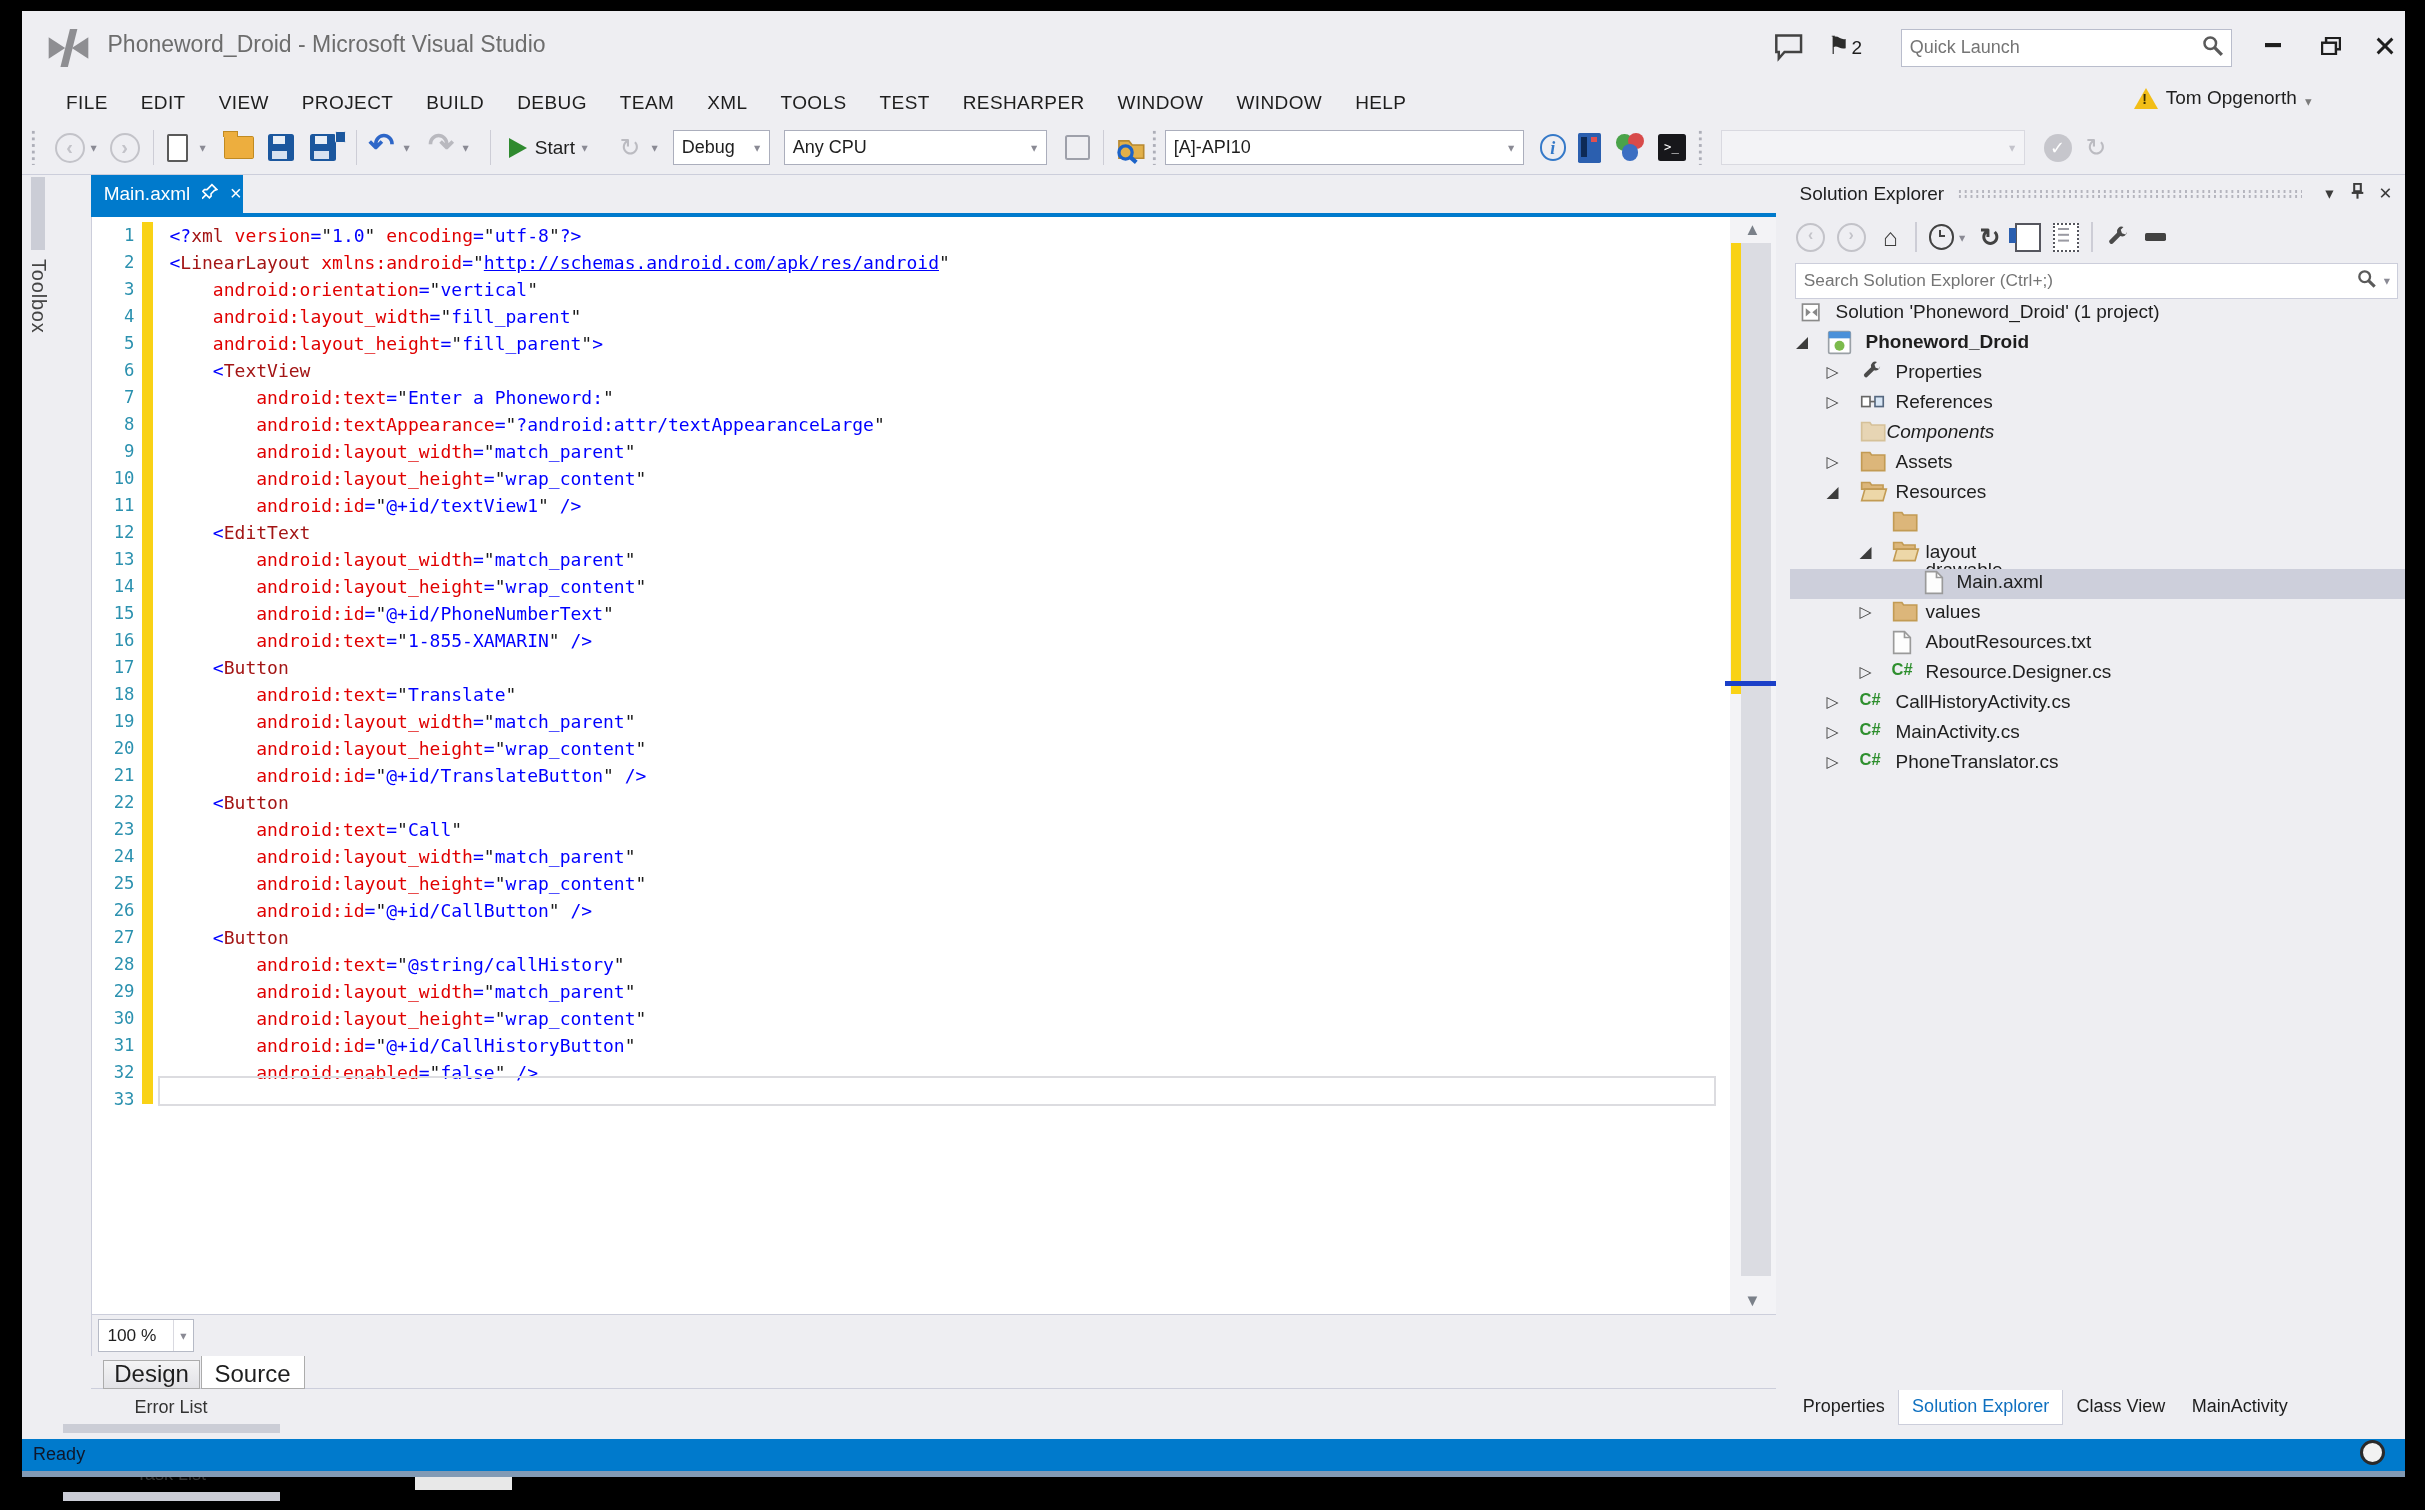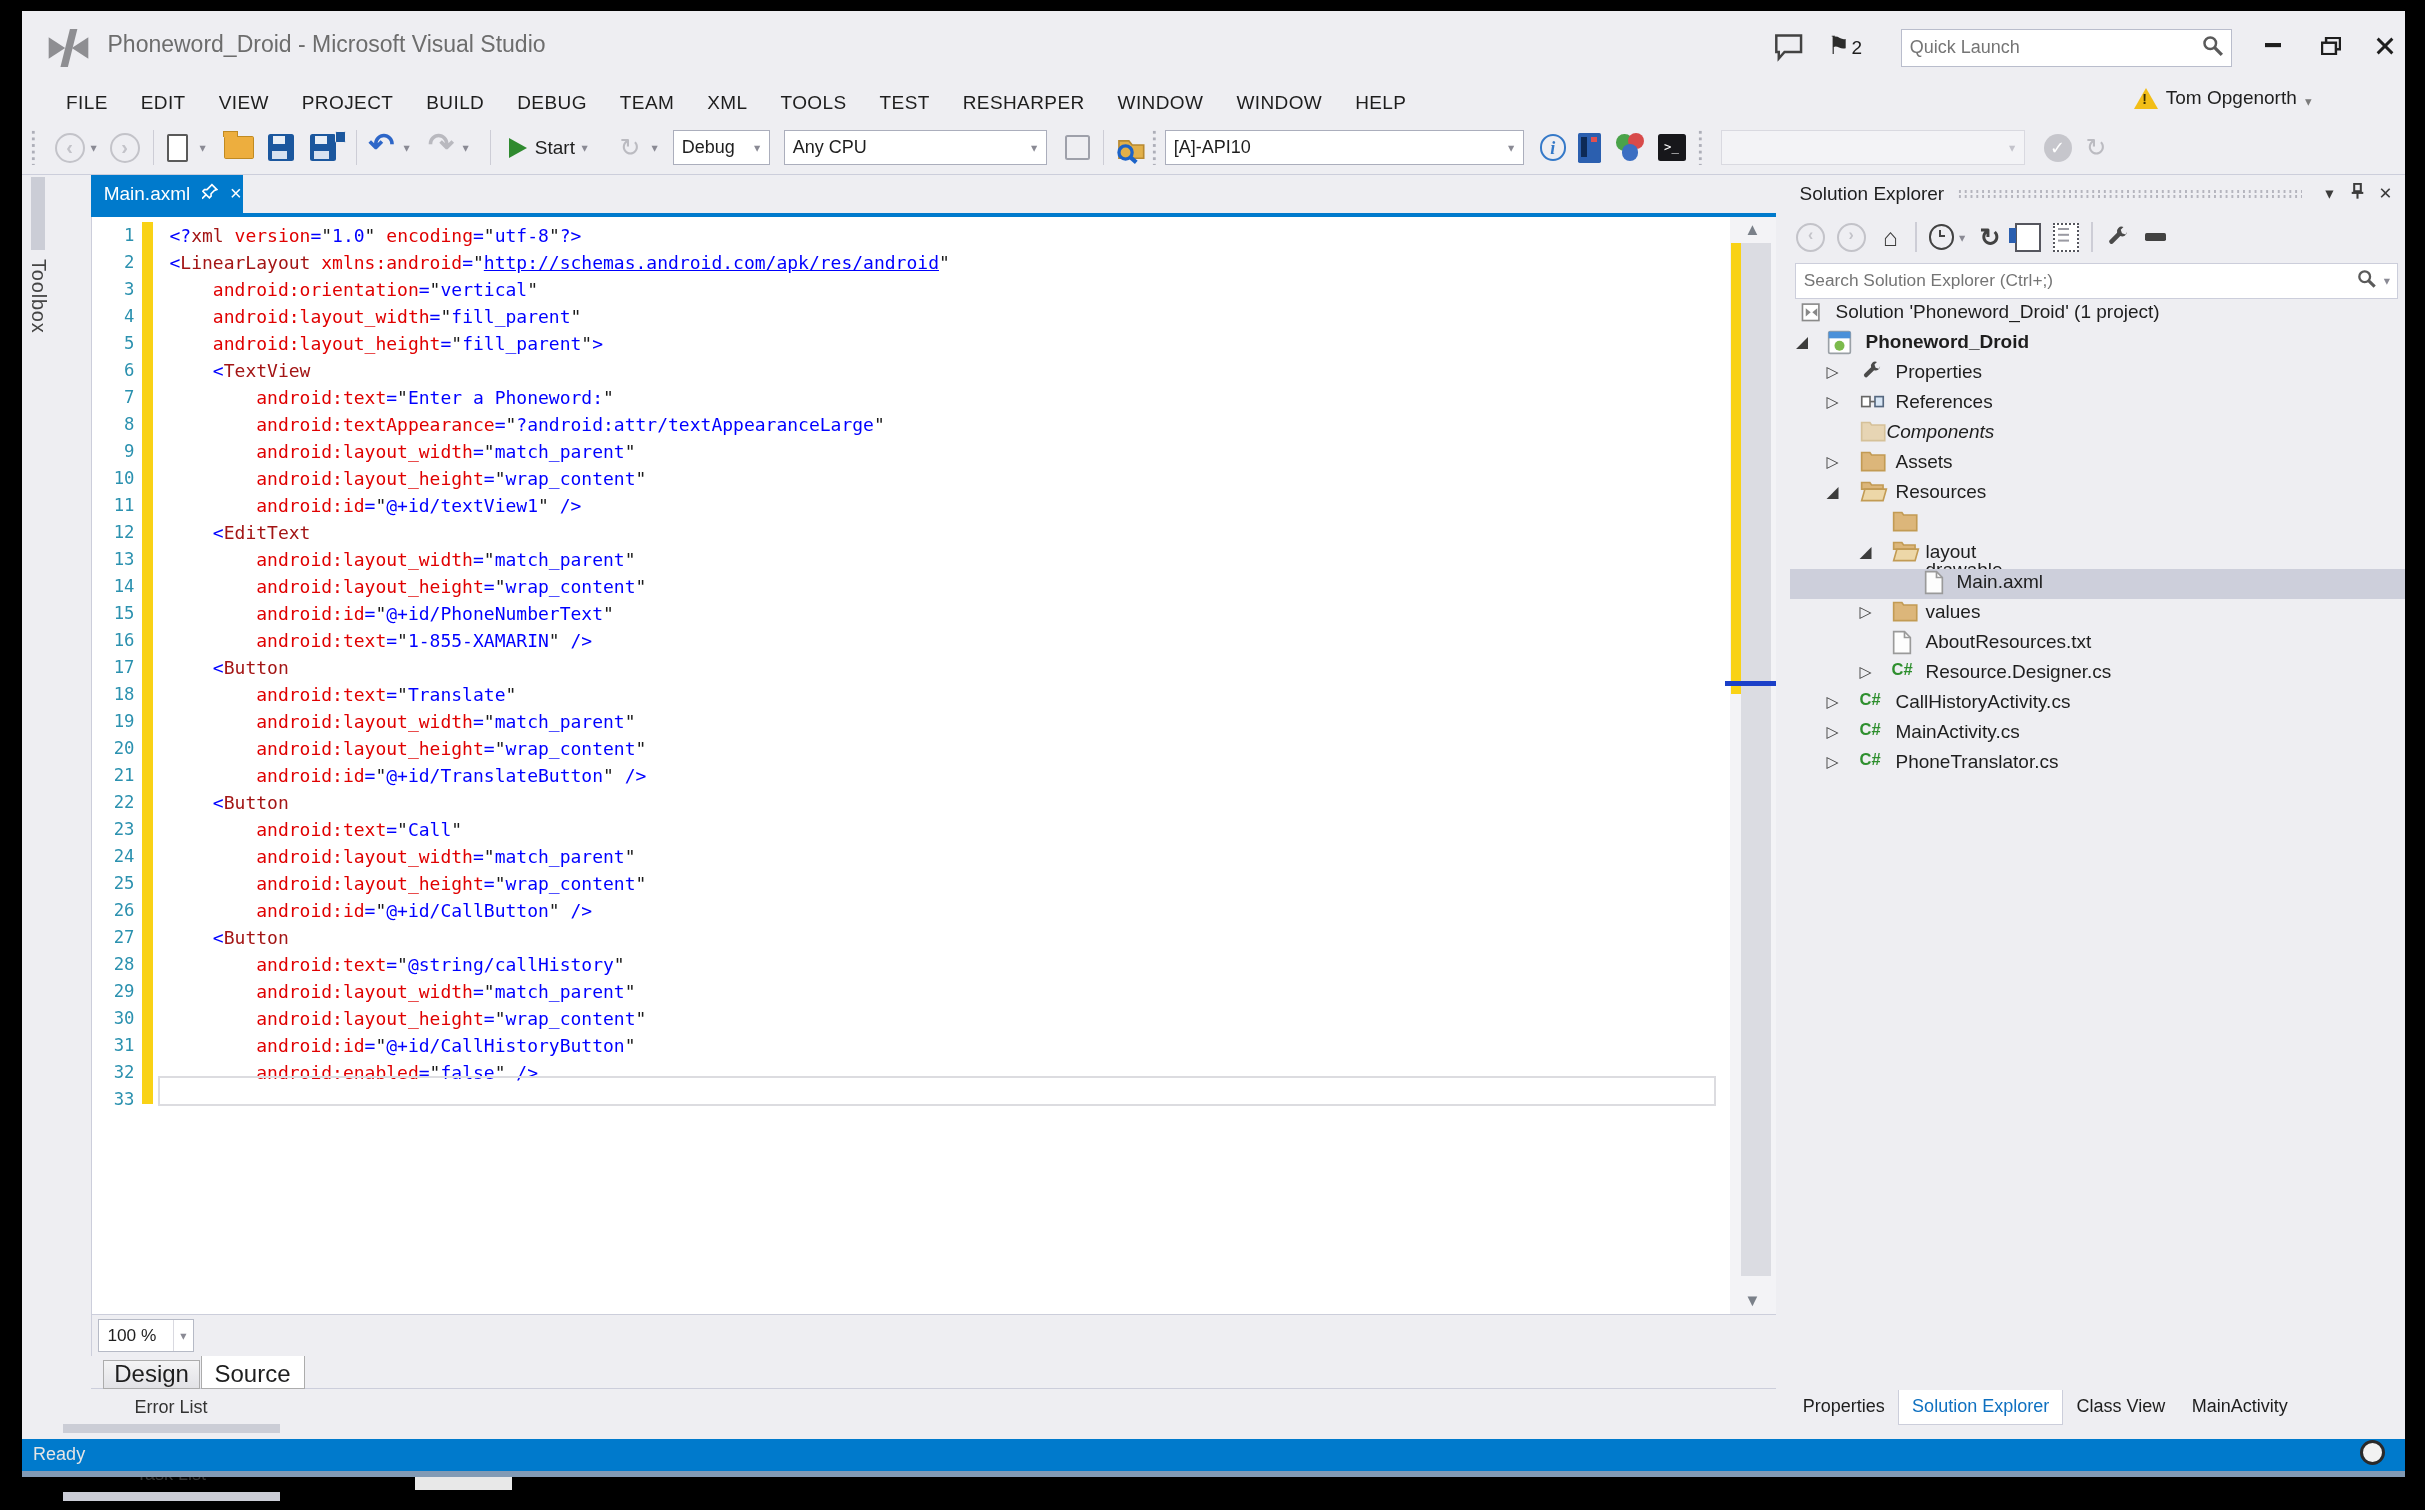--- a/index.html
+++ b/index.html
@@ -131,21 +131,21 @@
 
   
   .bottom-tabs{position:absolute;left:41px;top:1386px;display:flex;gap:31px;flex-direction:column;}
   .btab{display:flex;flex-direction:column;align-items:center;}
   .btab .lbl{font-size:18px;color:#333;white-space:nowrap;}
   .btab .bar{margin-top:6.6px;height:9px;width:100%;background:#CBCDD6;}
   .panel-tabs{position:absolute;left:1768px;top:1379px;display:flex;align-items:flex-start;}
   .ptab{font-size:18px;padding:6.6px 13.2px;color:#1E1E1E;white-space:nowrap;}
   .ptab.active{background:#FFF;border:1.7px solid #CCCEDB;border-top:none;color:#0E70C0;}
   .statusbar{position:absolute;left:0;top:1428px;width:100%;height:32px;background:#007ACC;display:flex;align-items:center;}
-  .status-msg{color:#e5e5e5;font-size:18px;margin-left:11.6px;}
+  .status-msg{color:#0f172a;font-size:18px;margin-left:11.6px;}
   .status-circle{position:absolute;right:20px;top:1.7px;width:25px;height:25px;border-radius:50%;background:#F2F2F2;border:3.3px solid #2A2A2A;box-sizing:border-box;}
   .window-shadow{position:absolute;left:21.5px;top:1471px;width:2383px;height:5.8px;background:#829AB4;}
   .bottom-notch{position:absolute;left:415px;top:1477px;width:97px;height:13.2px;background:#E8E8E8;}
 </style>
 </head>
 <body>
 
 <div id="stage">
   <div class="window">
 

